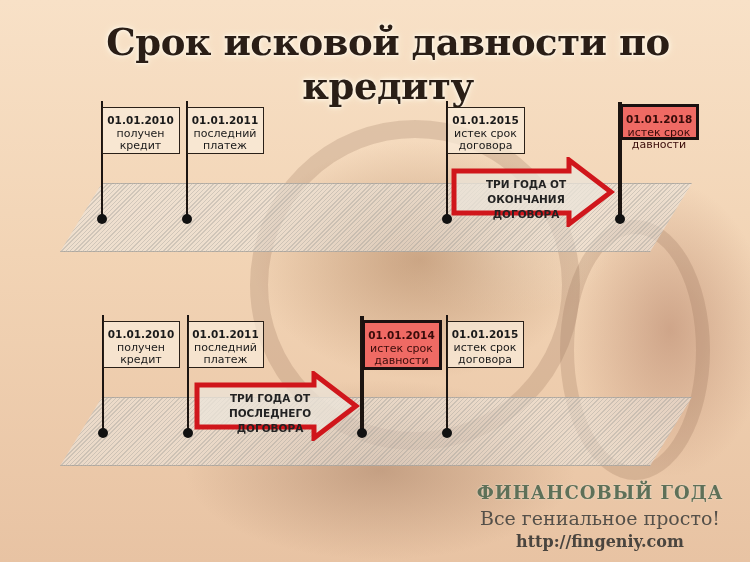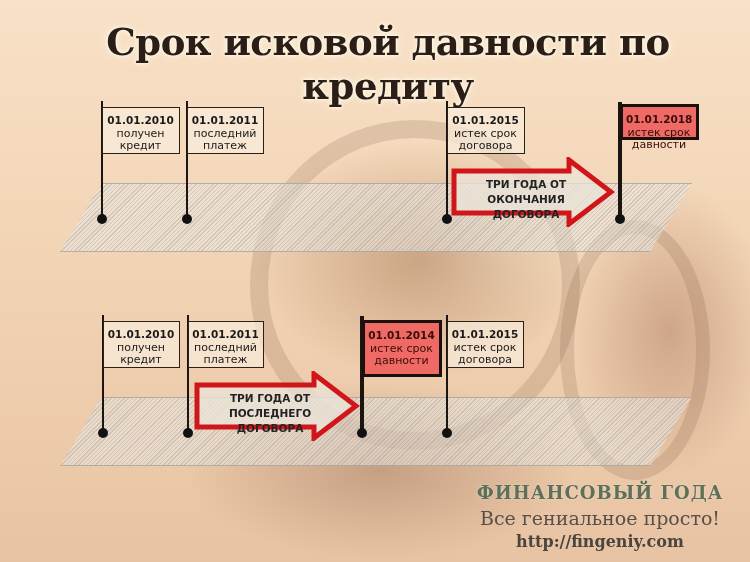--- a/index.html
+++ b/index.html
@@ -147,21 +147,21 @@
   <div class="pole" style="left:187px; top:315px; height:118px;"></div>
   <div class="dot" style="left:183px; top:428px;"></div>
   <div class="flag" style="left:188px; top:321px; width:76px; height:47px;">
     <div class="date">01.01.2011</div>
     <div class="desc">последний</div>
     <div class="desc">платеж</div>
   </div>
 
   <div class="pole thick" style="left:360px; top:316px; height:117px;"></div>
   <div class="dot" style="left:357px; top:428px;"></div>
-  <div class="flag red" style="left:362px; top:320px; width:80px; height:57px;">
+  <div class="flag red" style="left:362px; top:320px; width:80px; height:50px;">
     <div class="date">01.01.2014</div>
     <div class="desc">истек срок</div>
     <div class="desc">давности</div>
   </div>
 
   <div class="pole" style="left:446px; top:315px; height:118px;"></div>
   <div class="dot" style="left:442px; top:428px;"></div>
   <div class="flag" style="left:447px; top:321px; width:77px; height:47px;">
     <div class="date">01.01.2015</div>
     <div class="desc">истек срок</div>

